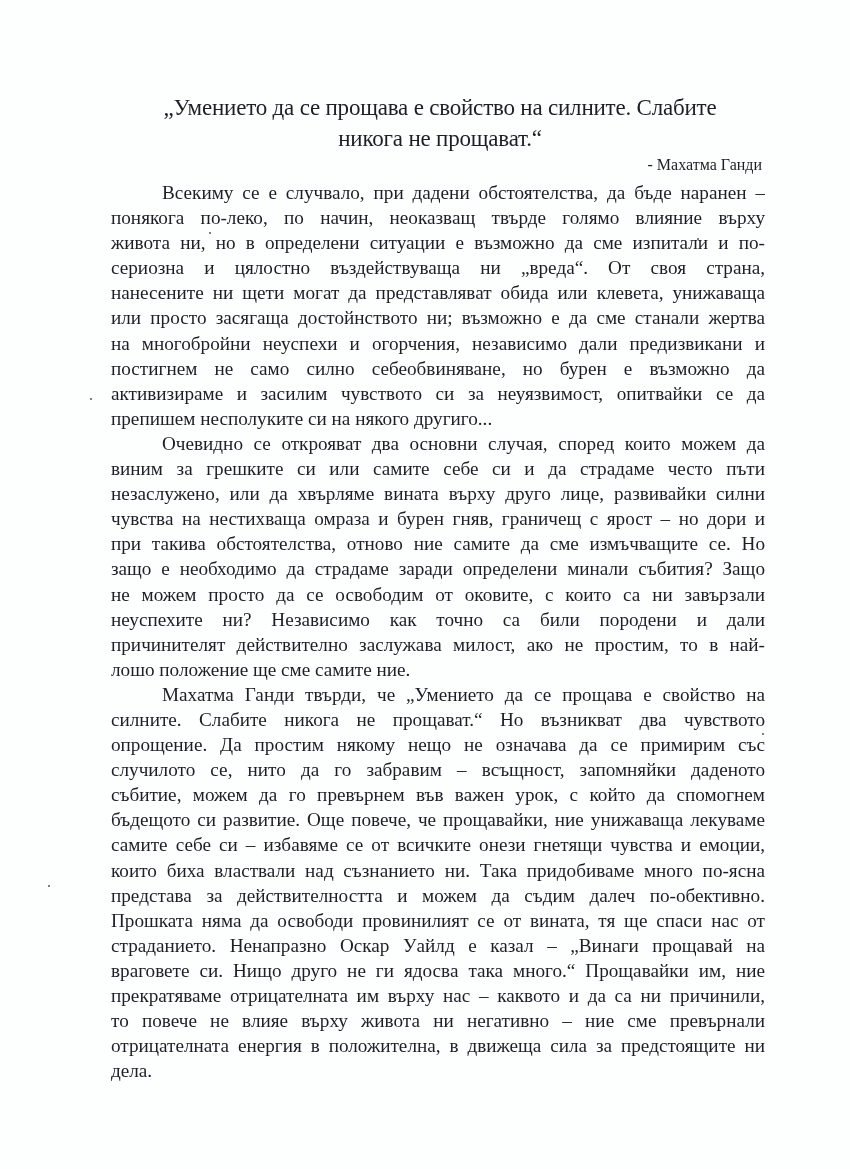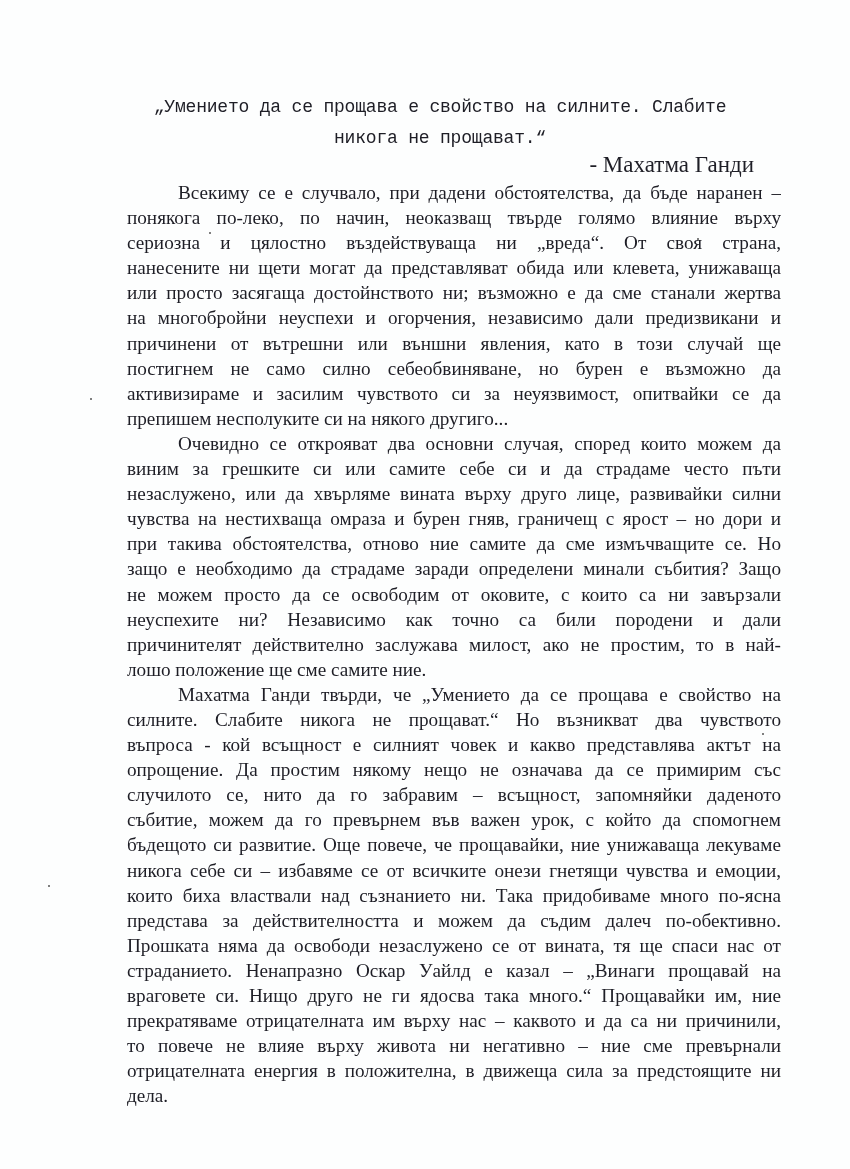--- a/index.html
+++ b/index.html
@@ -6,30 +6,29 @@
   body {
     width: 850px; height: 1169px; overflow: hidden;
     background: #fdfefe;
     font-family: "Liberation Serif", "DejaVu Serif", serif;
     color: #1e1e26;
     position: relative;
   }
   .page { position: absolute; left: 0; top: 0; width: 850px; height: 1169px; }
   .quote {
     position: absolute; left: 110px; width: 660px; top: 92px;
-    text-align: center; font-size: 18px; line-height: 31px;
+    text-align: center; font-size: 23px; line-height: 31px;
     letter-spacing: -0.2px;
-    font-family: Liberation Mono, monospace;
   }
   .author {
-    position: absolute; right: 96px; top: 149px;
-    font-size: 23px; line-height: 31px;
+    position: absolute; right: 88px; top: 149px;
+    font-size: 16px; line-height: 31px;
   }
   .body-text {
-    position: absolute; left: 127px; width: 654px; top: 180px;
+    position: absolute; left: 111px; width: 654px; top: 180px;
     font-size: 19.2px; line-height: 25.1px;
   }
   .line {
     display: block; text-align: justify; text-align-last: justify;
     white-space: nowrap; height: 25.1px;
   }
   .line.last { text-align-last: left; }
   .line.indent { text-indent: 51px; }
   .speck { position: absolute; width: 2px; height: 2px; background: #555; border-radius: 1px; }
 </style>
@@ -40,53 +39,52 @@
   <div class="quote">
     <div>„Умението да се прощава е свойство на силните. Слабите</div>
     <div>никога не прощават.“</div>
   </div>
   <div class="author">- Махатма Ганди</div>
 
   <div class="body-text" id="body-text">
       <div>
         <span class="line indent" style="white-space: normal; overflow: hidden;">Всекиму се е случвало, при дадени обстоятелства, да бъде наранен –</span>
         <span class="line" style="white-space: normal; overflow: hidden;">понякога по-леко, по начин, неоказващ твърде голямо влияние върху</span>
+        <span class="line" style="white-space: normal; overflow: hidden;">живота ни, но в определени ситуации е възможно да сме изпитали и по-</span>
         <span class="line" style="white-space: normal; overflow: hidden;">сериозна и цялостно въздействуваща ни „вреда“. От своя страна,</span>
         <span class="line" style="white-space: normal; overflow: hidden;">нанесените ни щети могат да представляват обида или клевета, унижаваща</span>
         <span class="line" style="white-space: normal; overflow: hidden;">или просто засягаща достойнството ни; възможно е да сме станали жертва</span>
         <span class="line" style="white-space: normal; overflow: hidden;">на многобройни неуспехи и огорчения, независимо дали предизвикани и</span>
-        <span class="line" style="white-space: normal; overflow: hidden;">причинени от вътрешни или външни явления, като в този случай ще</span>
         <span class="line" style="white-space: normal; overflow: hidden;">постигнем не само силно себеобвиняване, но бурен е възможно да</span>
         <span class="line" style="white-space: normal; overflow: hidden;">активизираме и засилим чувството си за неуязвимост, опитвайки се да</span>
         <span class="line last" style="white-space: normal; overflow: hidden;">препишем несполуките си на някого другиго...</span>
       </div>
       <div>
         <span class="line indent" style="white-space: normal; overflow: hidden;">Очевидно се открояват два основни случая, според които можем да</span>
         <span class="line" style="white-space: normal; overflow: hidden;">виним за грешките си или самите себе си и да страдаме често пъти</span>
         <span class="line" style="white-space: normal; overflow: hidden;">незаслужено, или да хвърляме вината върху друго лице, развивайки силни</span>
         <span class="line" style="white-space: normal; overflow: hidden;">чувства на нестихваща омраза и бурен гняв, граничещ с ярост – но дори и</span>
         <span class="line" style="white-space: normal; overflow: hidden;">при такива обстоятелства, отново ние самите да сме измъчващите се. Но</span>
         <span class="line" style="white-space: normal; overflow: hidden;">защо е необходимо да страдаме заради определени минали събития? Защо</span>
         <span class="line" style="white-space: normal; overflow: hidden;">не можем просто да се освободим от оковите, с които са ни завързали</span>
         <span class="line" style="white-space: normal; overflow: hidden;">неуспехите ни? Независимо как точно са били породени и дали</span>
         <span class="line" style="white-space: normal; overflow: hidden;">причинителят действително заслужава милост, ако не простим, то в най-</span>
         <span class="line last" style="white-space: normal; overflow: hidden;">лошо положение ще сме самите ние.</span>
       </div>
       <div>
         <span class="line indent" style="white-space: normal; overflow: hidden;">Махатма Ганди твърди, че „Умението да се прощава е свойство на</span>
         <span class="line" style="white-space: normal; overflow: hidden;">силните. Слабите никога не прощават.“ Но възникват два чувството</span>
-        <span class="line" style="white-space: normal; overflow: hidden;">въпроса - кой всъщност е силният човек и какво представлява актът на</span>
         <span class="line" style="white-space: normal; overflow: hidden;">опрощение. Да простим някому нещо не означава да се примирим със</span>
         <span class="line" style="white-space: normal; overflow: hidden;">случилото се, нито да го забравим – всъщност, запомняйки даденото</span>
         <span class="line" style="white-space: normal; overflow: hidden;">събитие, можем да го превърнем във важен урок, с който да спомогнем</span>
         <span class="line" style="white-space: normal; overflow: hidden;">бъдещото си развитие. Още повече, че прощавайки, ние унижаваща лекуваме</span>
-        <span class="line" style="white-space: normal; overflow: hidden;">никога себе си – избавяме се от всичките онези гнетящи чувства и емоции,</span>
+        <span class="line" style="white-space: normal; overflow: hidden;">самите себе си – избавяме се от всичките онези гнетящи чувства и емоции,</span>
         <span class="line" style="white-space: normal; overflow: hidden;">които биха властвали над съзнанието ни. Така придобиваме много по-ясна</span>
         <span class="line" style="white-space: normal; overflow: hidden;">представа за действителността и можем да съдим далеч по-обективно.</span>
-        <span class="line" style="white-space: normal; overflow: hidden;">Прошката няма да освободи незаслужено се от вината, тя ще спаси нас от</span>
+        <span class="line" style="white-space: normal; overflow: hidden;">Прошката няма да освободи провинилият се от вината, тя ще спаси нас от</span>
         <span class="line" style="white-space: normal; overflow: hidden;">страданието. Ненапразно Оскар Уайлд е казал – „Винаги прощавай на</span>
         <span class="line" style="white-space: normal; overflow: hidden;">враговете си. Нищо друго не ги ядосва така много.“ Прощавайки им, ние</span>
         <span class="line" style="white-space: normal; overflow: hidden;">прекратяваме отрицателната им върху нас – каквото и да са ни причинили,</span>
         <span class="line" style="white-space: normal; overflow: hidden;">то повече не влияе върху живота ни негативно – ние сме превърнали</span>
         <span class="line" style="white-space: normal; overflow: hidden;">отрицателната енергия в положителна, в движеща сила за предстоящите ни</span>
         <span class="line last" style="white-space: normal; overflow: hidden;">дела.</span>
       </div>
     </div>
 
   <span class="speck" style="left:209px;top:232px;"></span>

